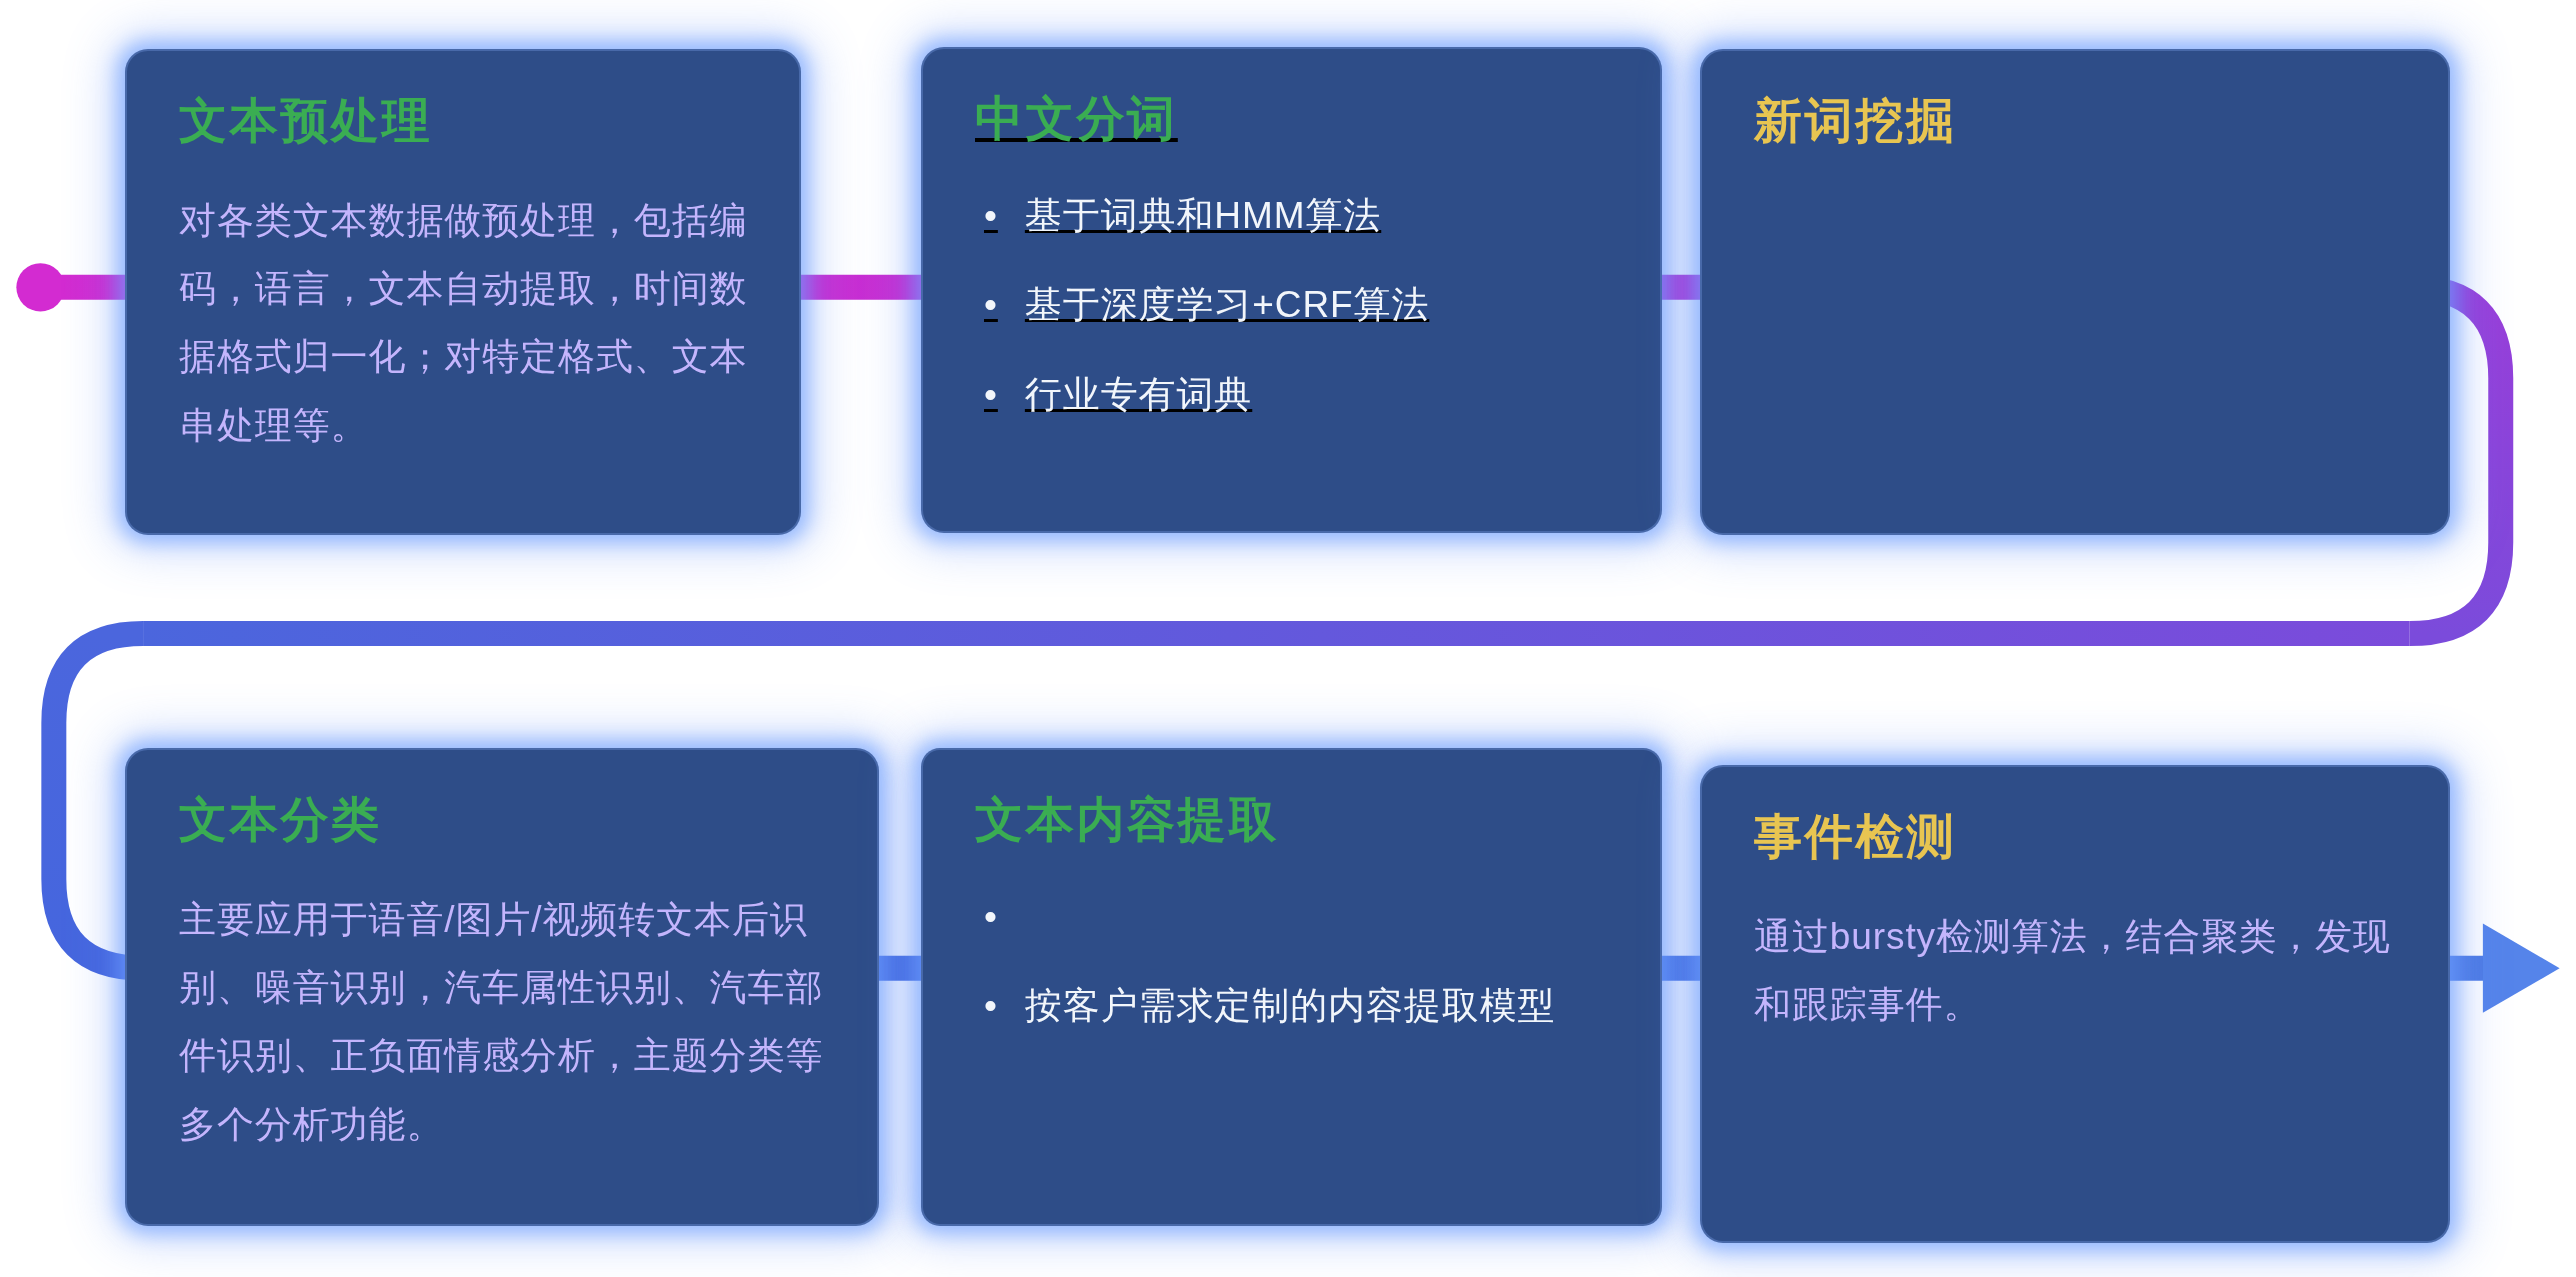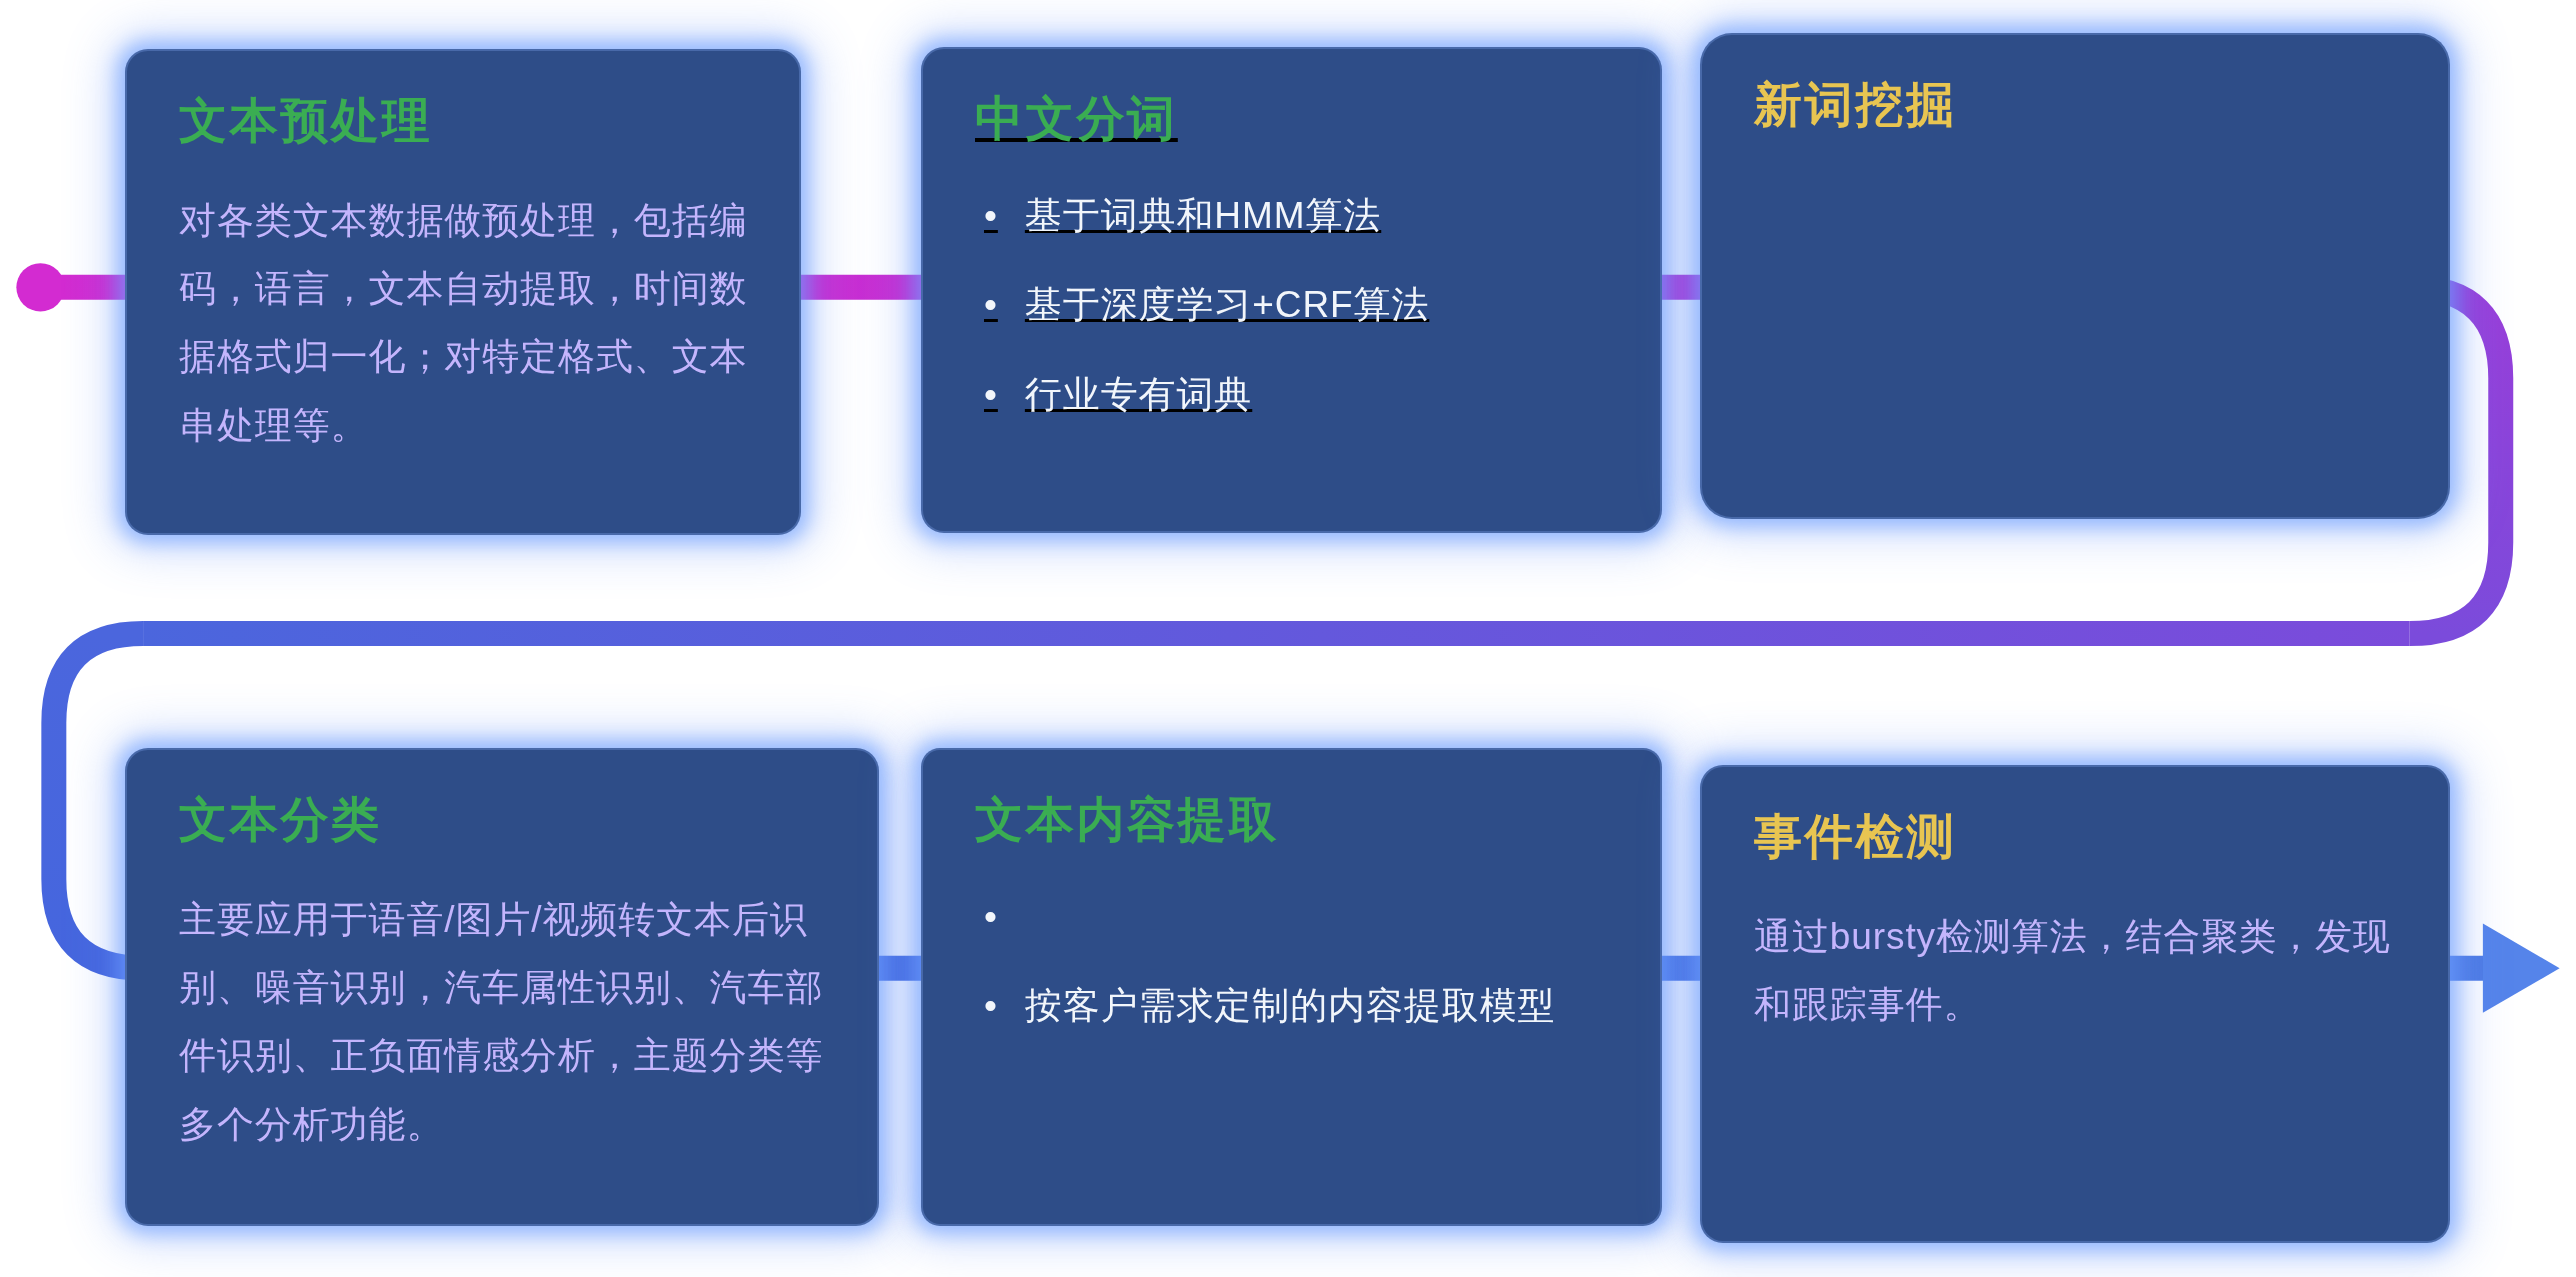--- a/index.html
+++ b/index.html
@@ -124,21 +124,21 @@
         <span class="dot">•</span>
         <span>基于深度学习+CRF算法</span>
       </li>
       <li>
         <span class="dot">•</span>
         <span>行业专有词典</span>
       </li>
     </ul>
   </div>
 
-  <div class="card" style="left:1700px; top:33px; width:750px; height:486px;border-radius:32px;">
+  <div class="card" style="left:1700px; top:49px; width:750px; height:486px;">
     <div class="card-title title-yellow">新词挖掘</div>
   </div>
 
   <div class="card" style="left:125px; top:748px; width:754px; height:478px;">
     <div class="card-title title-green">文本分类</div>
     <div class="card-body">主要应用于语音/图片/视频转文本后识别、噪音识别，汽车属性识别、汽车部件识别、正负面情感分析，主题分类等多个分析功能。</div>
   </div>
 
   <div class="card" style="left:921px; top:748px; width:741px; height:478px;border-radius:19px;">
     <div class="card-title title-green">文本内容提取</div>

